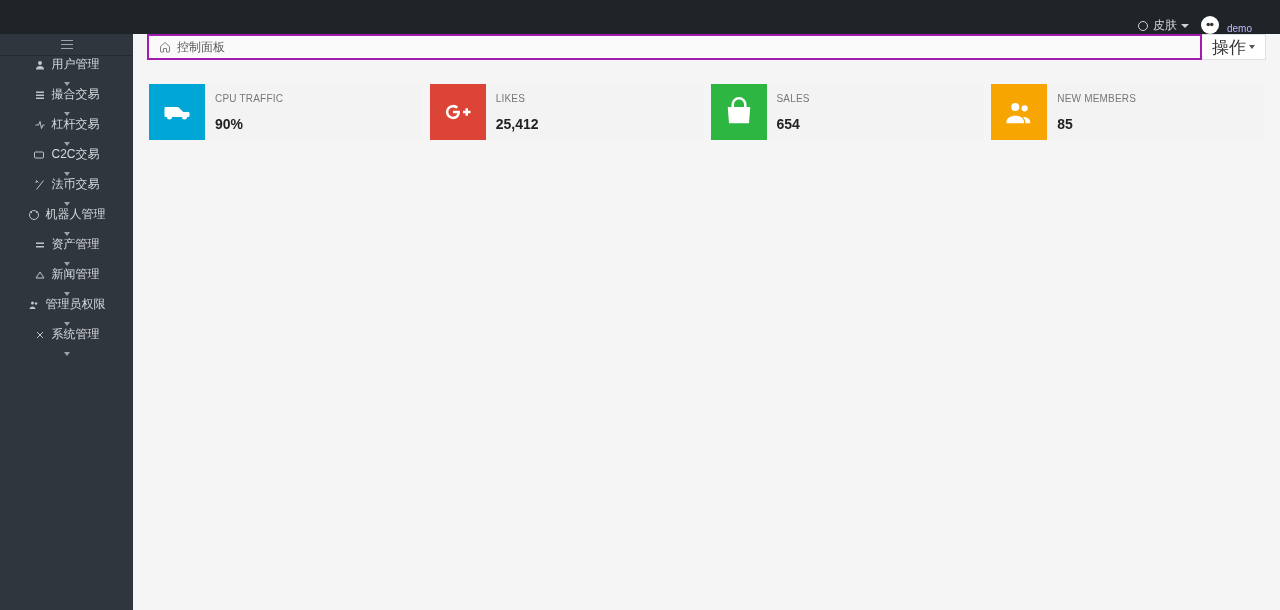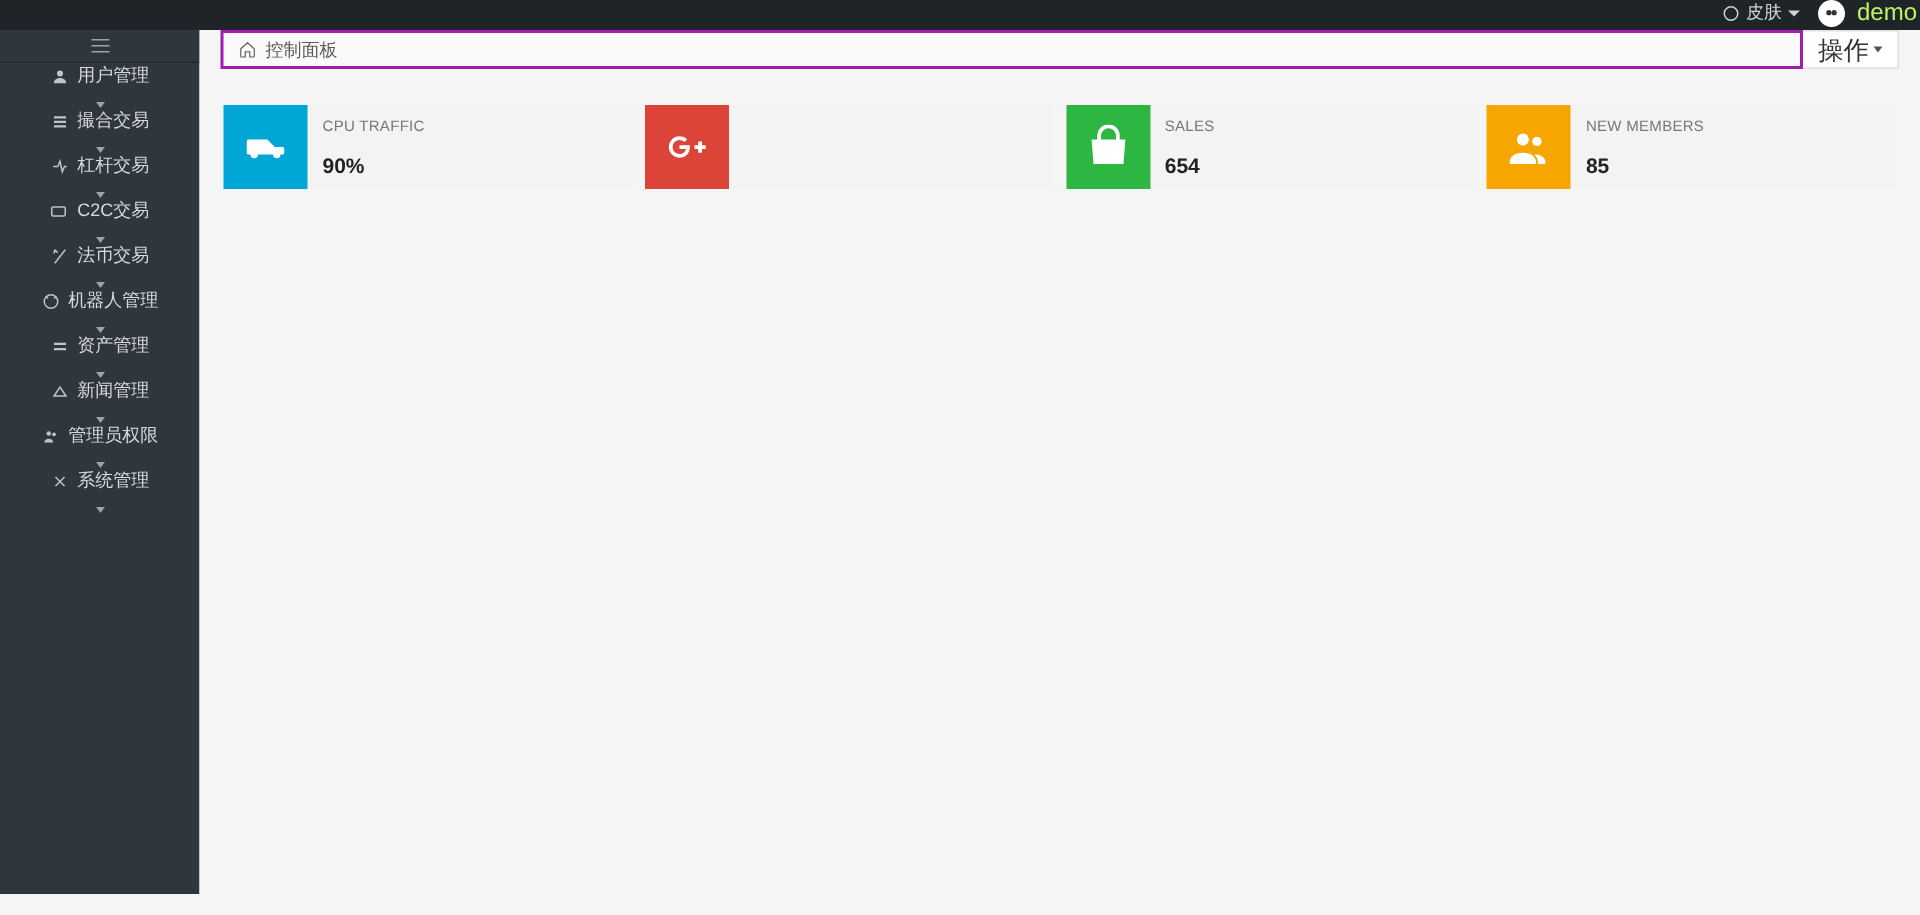--- a/index.html
+++ b/index.html
@@ -1,25 +1,25 @@
 <!DOCTYPE html>
 <html><head>
   <meta charset="utf-8">
   <style>
     * { margin: 0; padding: 0; box-sizing: border-box; }
     body { font-family: -apple-system, "Helvetica Neue", Arial, sans-serif; font-size: 12px; background: #f5f5f5; width: 1280px; height: 610px; overflow: hidden; }
 
     
-    .header { height: 20px; background: #1f2429; display: flex; align-items: flex-start; justify-content: flex-end; padding: 0 2px; color: #cfd3d8; }
+    .header { height: 34px; background: #1f2429; display: flex; align-items: flex-end; justify-content: flex-end; padding: 0 28px; color: #cfd3d8; }
     .header .skin { display: flex; align-items: center; margin-right: 12px; cursor: pointer; font-size: 12px; }
     .header .skin .circle-icon { width: 10px; height: 10px; border: 1px solid #cfd3d8; border-radius: 50%; margin-right: 5px; display: inline-block; }
     .header .skin .caret { margin-left: 4px; width: 0; height: 0; border-left: 4px solid transparent; border-right: 4px solid transparent; border-top: 4px solid #cfd3d8; }
     .header .avatar { width: 18px; height: 18px; border-radius: 50%; background: #ffffff; margin-right: 8px; display: flex; align-items: center; justify-content: center; overflow: hidden; }
     .header .avatar svg { width: 14px; height: 14px; }
-    .header .username { color: #bef264; font-size: 16px; }
+    .header .username { color: #c4b5fd; font-size: 10px; }
 
     
     .layout { display: flex; height: calc(100% - 34px); }
 
     
     .sidebar { width: 133px; background: #2f363e; color: #d6d9dd; display: flex; flex-direction: column; }
     .sidebar-toggle { height: 22px; display: flex; align-items: center; justify-content: center; background: #2f363e; border-bottom: 1px solid #242a31; cursor: pointer; }
     .sidebar-toggle .bars { width: 12px; height: 9px; border-top: 1px solid #9ea3a9; border-bottom: 1px solid #9ea3a9; position: relative; }
     .sidebar-toggle .bars:before { content: ""; position: absolute; top: 3px; left: 0; right: 0; height: 1px; background: #9ea3a9; }
     .sidebar-item { height: 30px; display: flex; align-items: center; padding: 0 10px; font-size: 12px; cursor: pointer; justify-content: space-between; flex-direction: column; }
@@ -221,20 +221,24 @@
           <span class="label">CPU TRAFFIC</span>
           <span class="value">90%</span>
         </div>
       </div>
       <div class="card c1">
         <div class="iconbox">
           <svg viewBox="0 0 24 24">
               <path d="M8 11v2h3.5c-.3 1.5-1.7 2.7-3.5 2.7A3.7 3.7 0 014.3 12 3.7 3.7 0 018 8.3c1 0 1.9.4 2.6 1l1.5-1.5A5.7 5.7 0 008 6.3 5.7 5.7 0 002.3 12 5.7 5.7 0 008 17.7c3.3 0 5.5-2.3 5.5-5.6 0-.4 0-.7-.1-1.1H8zm12 0V9h-2v2h-2v2h2v2h2v-2h2v-2h-2z"></path>
             </svg>
         </div>
+        <div class="textbox">
+          <span class="label">LIKES</span>
+          <span class="value">25,412</span>
+        </div>
       </div>
       <div class="card c2">
         <div class="iconbox">
           <svg viewBox="0 0 24 24">
               <path d="M6 8V6a6 6 0 0112 0v2h3l-1 13H4L3 8h3zm2 0h8V6a4 4 0 00-8 0v2z"></path>
             </svg>
         </div>
         <div class="textbox">
           <span class="label">SALES</span>
           <span class="value">654</span>

